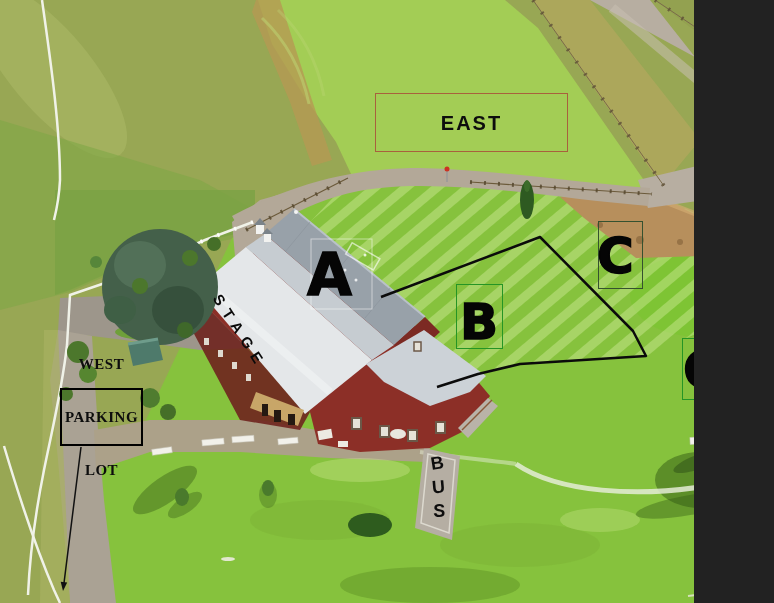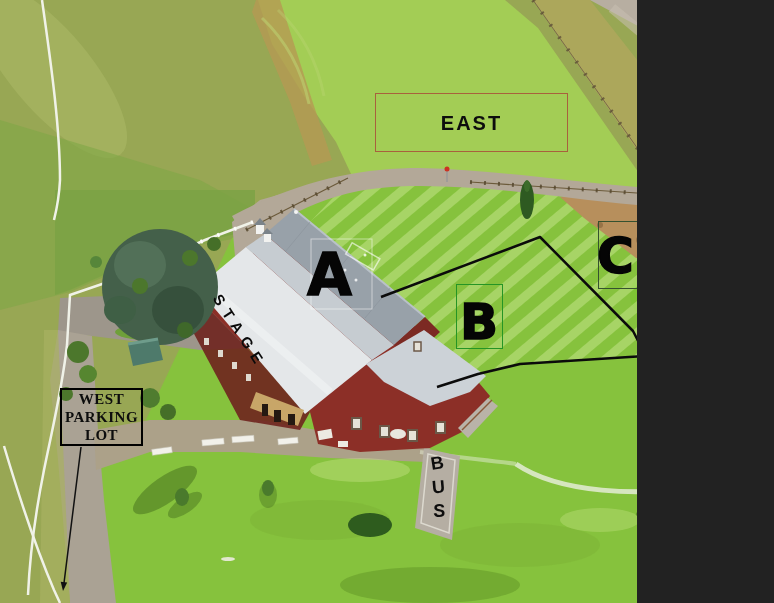--- a/index.html
+++ b/index.html
@@ -1,28 +1,28 @@
 <!DOCTYPE html>
 <html><head>
 <meta charset="utf-8">
 <style>
   html,body{margin:0;padding:0;background:#222;}
-  #viewport{position:relative;width:637px;height:603px;overflow:hidden;background:#98a754;
+  #viewport{position:relative;width:694px;height:603px;overflow:hidden;background:#98a754;
             font-family:"Liberation Sans",sans-serif;}
   #scene{position:absolute;left:0;top:0;}
   .ov{position:absolute;color:#0d0d0d;}
   
   #east-box{left:375px;top:93px;width:191px;height:57px;border:1px solid #a8613d;
     display:flex;flex-direction:column;align-items:center;justify-content:center;gap:6px;
     font-weight:bold;font-size:20px;letter-spacing:2px;line-height:1;}
   
   #west-box{left:60px;top:388px;width:79px;height:54px;border:2px solid #000;
     display:flex;flex-direction:column;align-items:center;justify-content:center;
     font-family:"Liberation Serif",serif;font-weight:bold;font-size:15px;line-height:1.22;
-    letter-spacing:.5px;text-align:center;}
+    letter-spacing:.5px;text-align:center;gap:35px;}
   
   .big{font-family:"DejaVu Sans",sans-serif;font-weight:bold;line-height:1;color:#050505;
        -webkit-text-stroke:1.5px #050505;}
   #letter-a{left:307px;top:246px;font-size:58px;}
   #letter-b{left:460px;top:297px;font-size:50px;}
   #letter-c1{left:597px;top:231px;font-size:50px;}
   #letter-c2{left:683px;top:344px;font-size:52px;}
   
   .secbox{position:absolute;border:1px solid #259525;}
   #box-b{left:456px;top:284px;width:45px;height:63px;}

